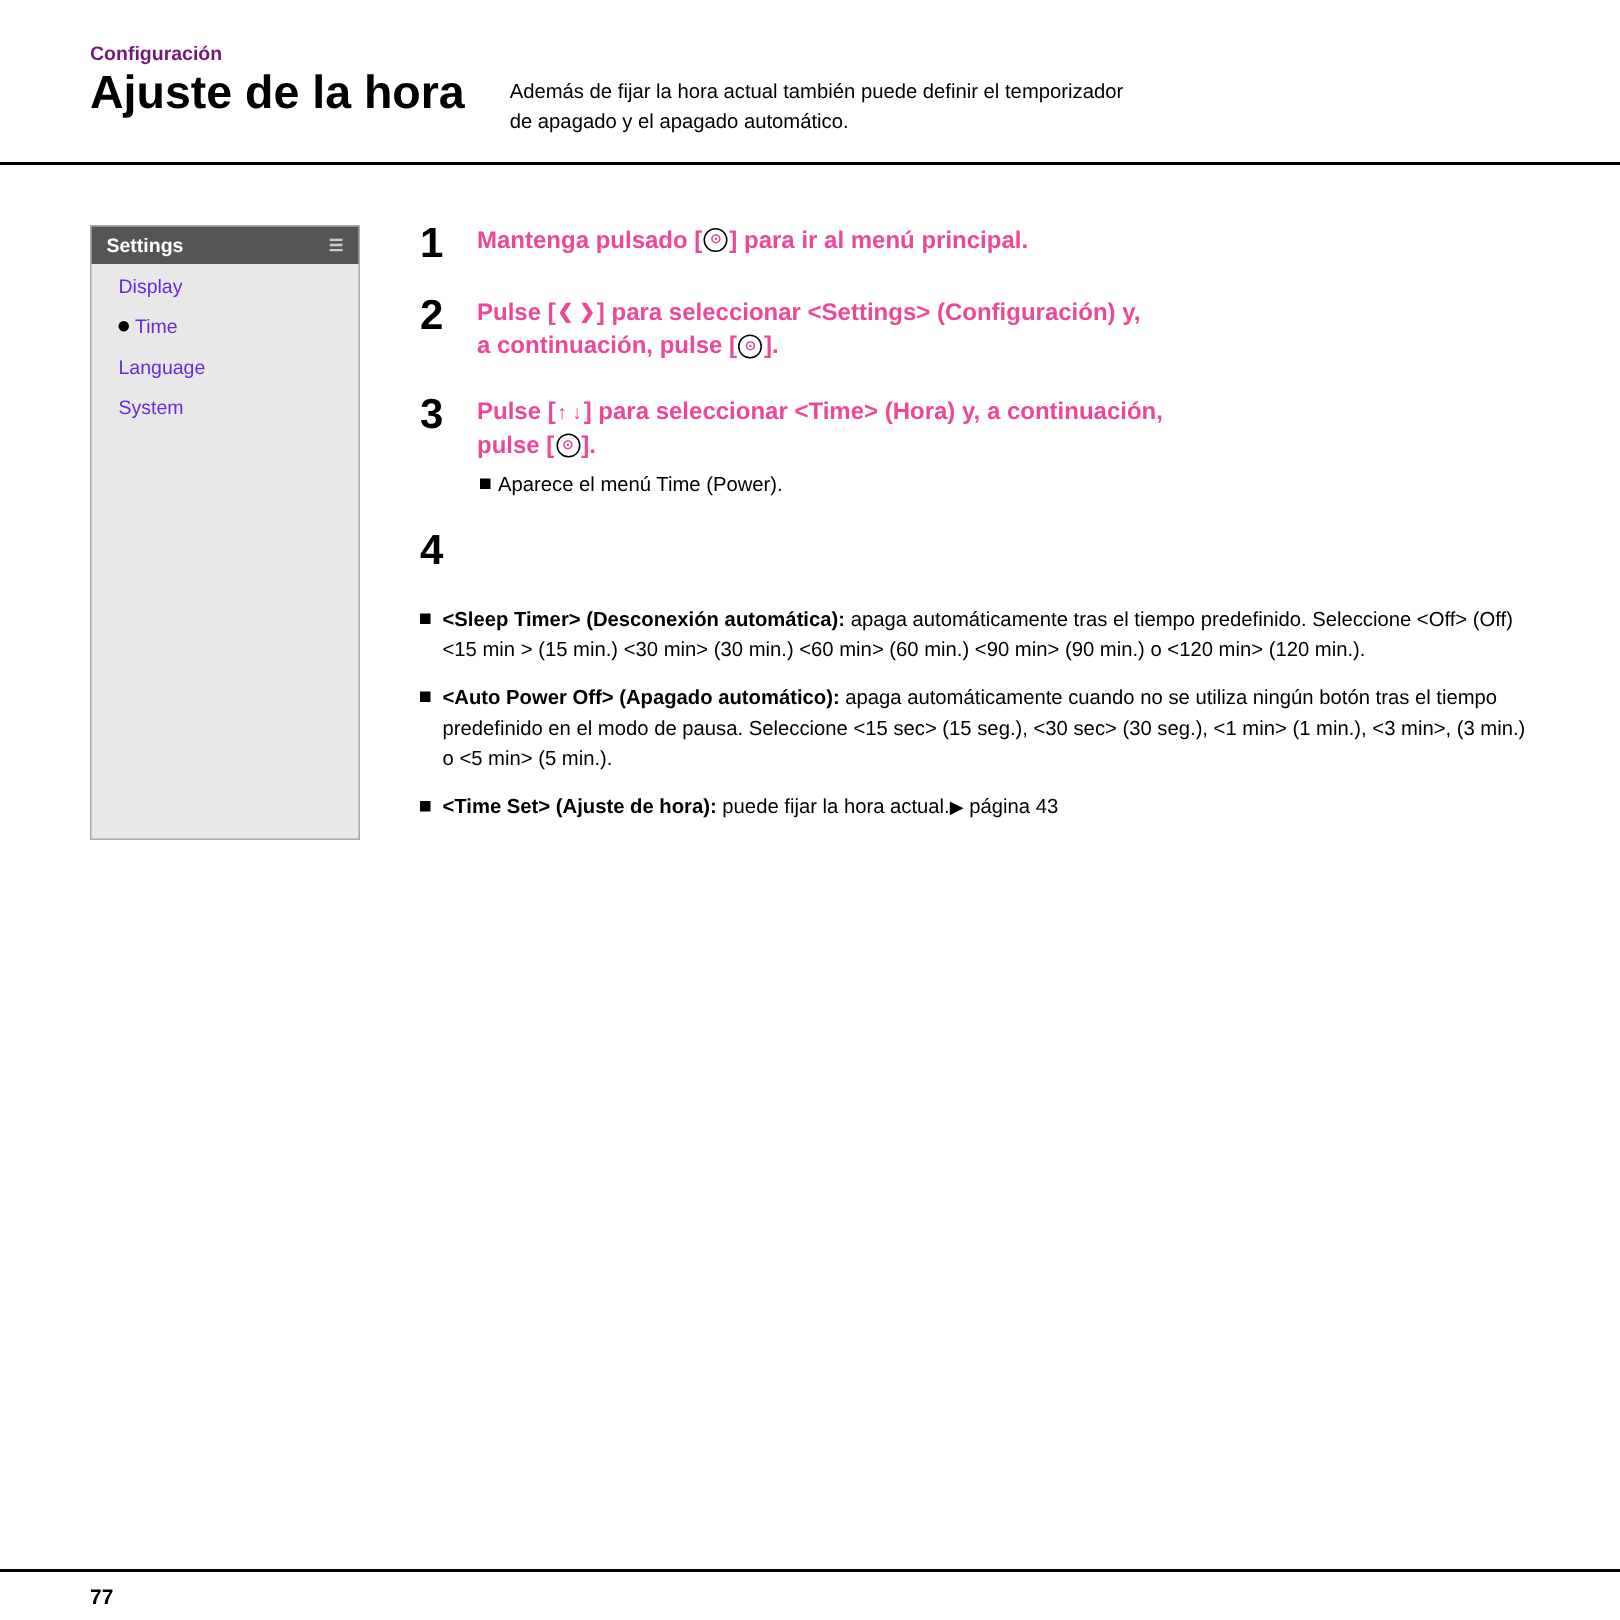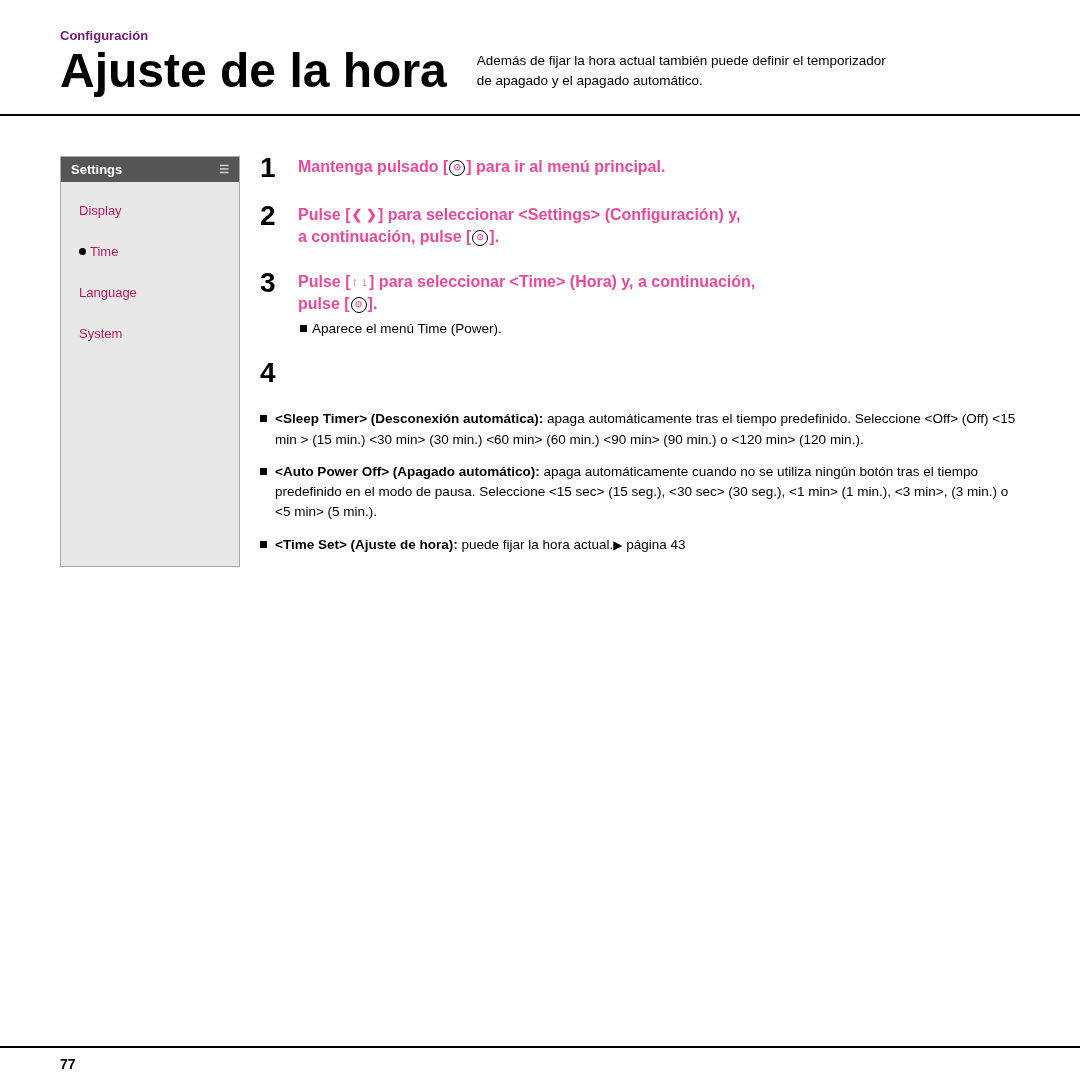--- a/index.html
+++ b/index.html
@@ -39,40 +39,40 @@
       margin-bottom: 2px;
     }
 
     .header-row {
       display: flex;
       align-items: flex-start;
       gap: 30px;
     }
 
     .page-title {
-      font-size: 48px;
+      font-size: 31px;
       font-weight: bold;
       color: #000;
       white-space: nowrap;
       line-height: 1.1;
     }
 
     .header-description {
       font-size: 13.5px;
       color: #000;
       line-height: 1.5;
       padding-top: 6px;
       max-width: 420px;
     }
 
     
     .content {
       display: flex;
       padding: 40px 60px 30px 60px;
-      gap: 20px;
+      gap: 40px;
     }
 
     
     .sidebar {
       width: 180px;
       flex-shrink: 0;
       border: 1px solid #aaa;
       background: #e8e8e8;
       font-size: 13px;
     }
@@ -87,23 +87,23 @@
       justify-content: space-between;
       align-items: center;
     }
 
     .sidebar-header-icon {
       font-size: 11px;
       color: #ccc;
     }
 
     .sidebar-item {
-      padding: 21px 10px 5px 18px;
-      font-size: 13px;
-      color: #be185d;
+      padding: 7px 10px 5px 18px;
+      font-size: 13px;
+      color: #6d28d9;
     }
 
     .sidebar-item.active {
       display: flex;
       align-items: center;
       gap: 4px;
     }
 
     .active-dot {
       width: 7px;

